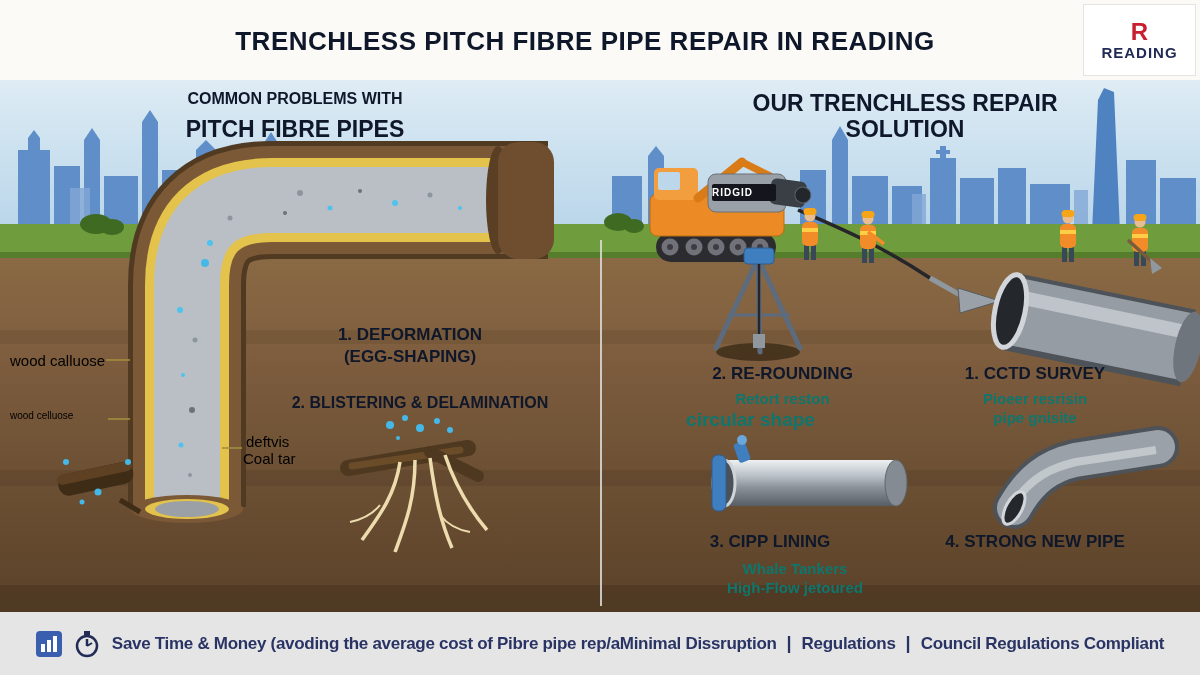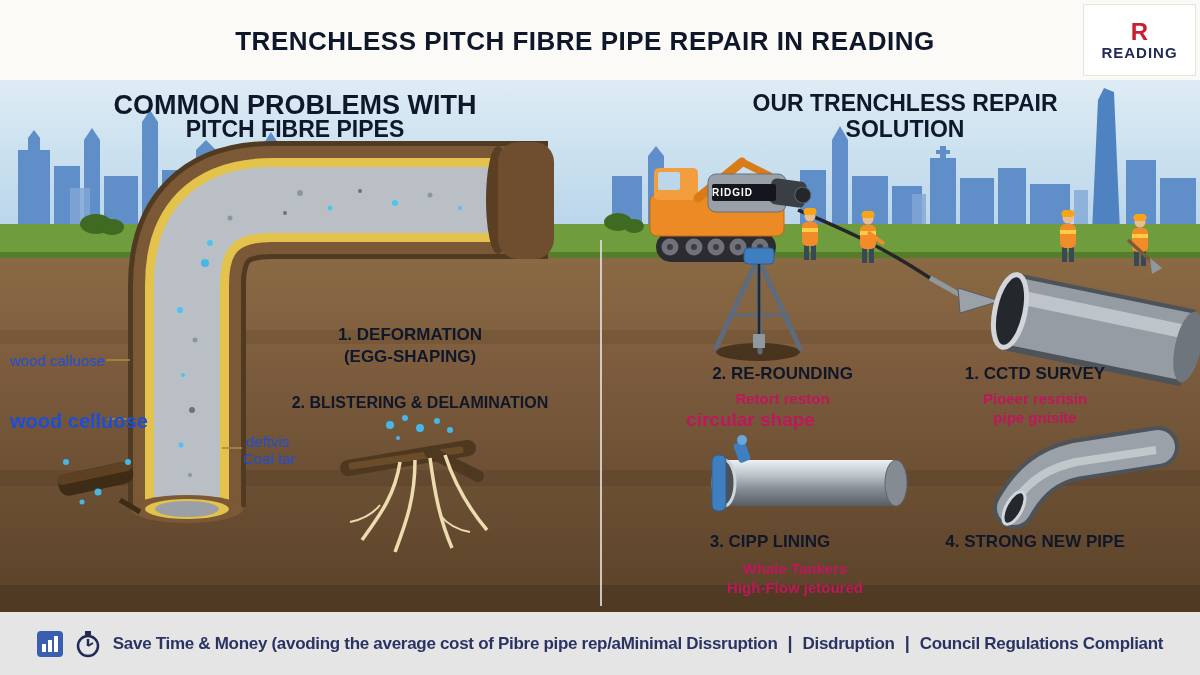--- a/index.html
+++ b/index.html
@@ -2,22 +2,22 @@
 <html><head>
 <meta charset="utf-8">
 <style>
   html,body{margin:0;padding:0;background:#888;}
   #stage{position:relative;width:1200px;height:675px;overflow:hidden;background:#bcd7ea;
          font-family:"Liberation Sans",sans-serif;}
   .t{position:absolute;font-family:"Liberation Sans",sans-serif;}
   .navy{color:#0f172a;font-weight:700;}
   .center{text-align:center;}
   .nowrap{white-space:nowrap;}
-  .sublabel{color:#be185d;font-weight:700;}
-  .smalllabel{color:#1d4ed8;font-weight:700;}
+  .sublabel{color:#0f766e;font-weight:700;}
+  .smalllabel{color:#000000;font-weight:700;}
   #footer{position:absolute;left:0;top:612px;width:1200px;height:63px;background:#e5e5e5;
           display:flex;align-items:center;justify-content:center;gap:10px;overflow:hidden;}
   #footer .ftext{color:#2a3464;font-weight:700;font-size:17px;letter-spacing:-0.3px;white-space:nowrap;}
   #footer .fsep{color:#2a3464;font-weight:700;font-size:18px;}
   #brandlabel{position:absolute;left:712px;top:184px;width:64px;height:17px;background:#15151d;
               color:#fff;font-size:10px;font-weight:700;letter-spacing:1px;text-align:left;
               line-height:17px;border-radius:2px;}
   #logobox{position:absolute;left:1083px;top:4px;width:113px;height:72px;background:#ffffff;
            border:1px solid #e4e4e0;box-sizing:border-box;display:flex;flex-direction:column;
            align-items:center;justify-content:center;}
@@ -299,32 +299,32 @@
     </g>
   </svg>
 
   <div class="t navy center nowrap" style="left:160px;top:26px;width:850px;font-size:26px;letter-spacing:0.5px;">TRENCHLESS PITCH FIBRE PIPE REPAIR IN READING</div>
 
   <div id="logobox">
     <div id="logomark">R</div>
     <div id="logotext">READING</div>
   </div>
 
-  <div class="t navy center nowrap" style="left:60px;top:90px;width:470px;font-size:27px;">COMMON PROBLEMS WITH</div>
+  <div class="t navy center nowrap" style="left:60px;top:90px;width:470px;font-size:16px;">COMMON PROBLEMS WITH</div>
   <div class="t navy center nowrap" style="left:60px;top:116px;width:470px;font-size:23px;">PITCH FIBRE PIPES</div>
 
   <div class="t navy center nowrap" style="left:660px;top:90px;width:490px;font-size:23px;">OUR TRENCHLESS REPAIR</div>
   <div class="t navy center nowrap" style="left:660px;top:116px;width:490px;font-size:23px;">SOLUTION</div>
 
   <div class="t navy center nowrap" style="left:310px;top:325px;width:200px;font-size:17px;">1. DEFORMATION</div>
   <div class="t navy center nowrap" style="left:310px;top:347px;width:200px;font-size:17px;">(EGG-SHAPING)</div>
   <div class="t navy center nowrap" style="left:285px;top:394px;width:270px;font-size:16px;">2. BLISTERING &amp; DELAMINATION</div>
 
   <div class="t smalllabel nowrap" style="left:10px;top:352px;font-size:15px;font-weight:400;">wood calluose</div>
-  <div class="t smalllabel nowrap" style="left:10px;top:410px;font-size:20px;font-weight:700;">wood celluose</div>
+  <div class="t smalllabel nowrap" style="left:10px;top:410px;font-size:10px;font-weight:400;">wood celluose</div>
   <div class="t smalllabel nowrap" style="left:246px;top:433px;font-size:15px;font-weight:400;">deftvis</div>
   <div class="t smalllabel nowrap" style="left:243px;top:450px;font-size:15px;font-weight:400;">Coal tar</div>
 
   <div id="brandlabel">RIDGID</div>
 
   <div class="t navy center nowrap" style="left:700px;top:364px;width:165px;font-size:17px;">2. RE-ROUNDING</div>
   <div class="t sublabel center nowrap" style="left:700px;top:390px;width:165px;font-size:15px;">Retort reston</div>
   <div class="t sublabel center nowrap" style="left:668px;top:409px;width:165px;font-size:19px;">circular shape</div>
 
   <div class="t navy center nowrap" style="left:950px;top:364px;width:170px;font-size:17px;">1. CCTD SURVEY</div>
@@ -346,18 +346,18 @@
     </svg>
     <svg width="30" height="30" viewBox="0 0 30 30">
       <circle cx="15" cy="17" r="10" fill="none" stroke="#222b55" stroke-width="2.5"></circle>
       <rect x="12" y="2" width="6" height="4" fill="#222b55"></rect>
       <line x1="15" y1="7" x2="15" y2="4" stroke="#222b55" stroke-width="2.5"></line>
       <line x1="15" y1="17" x2="15" y2="10" stroke="#222b55" stroke-width="2.5"></line>
       <line x1="15" y1="17" x2="20" y2="14" stroke="#222b55" stroke-width="2"></line>
     </svg>
     <span class="ftext">Save Time &amp; Money (avoding the average cost of Pibre pipe rep/aMinimal Dissruption</span>
     <span class="fsep">|</span>
-    <span class="ftext">Disdruption</span>
+    <span class="ftext">Regulations</span>
     <span class="fsep">|</span>
     <span class="ftext">Council Regulations Compliant</span>
   </div>
 
 </div>
 
 </body></html>

